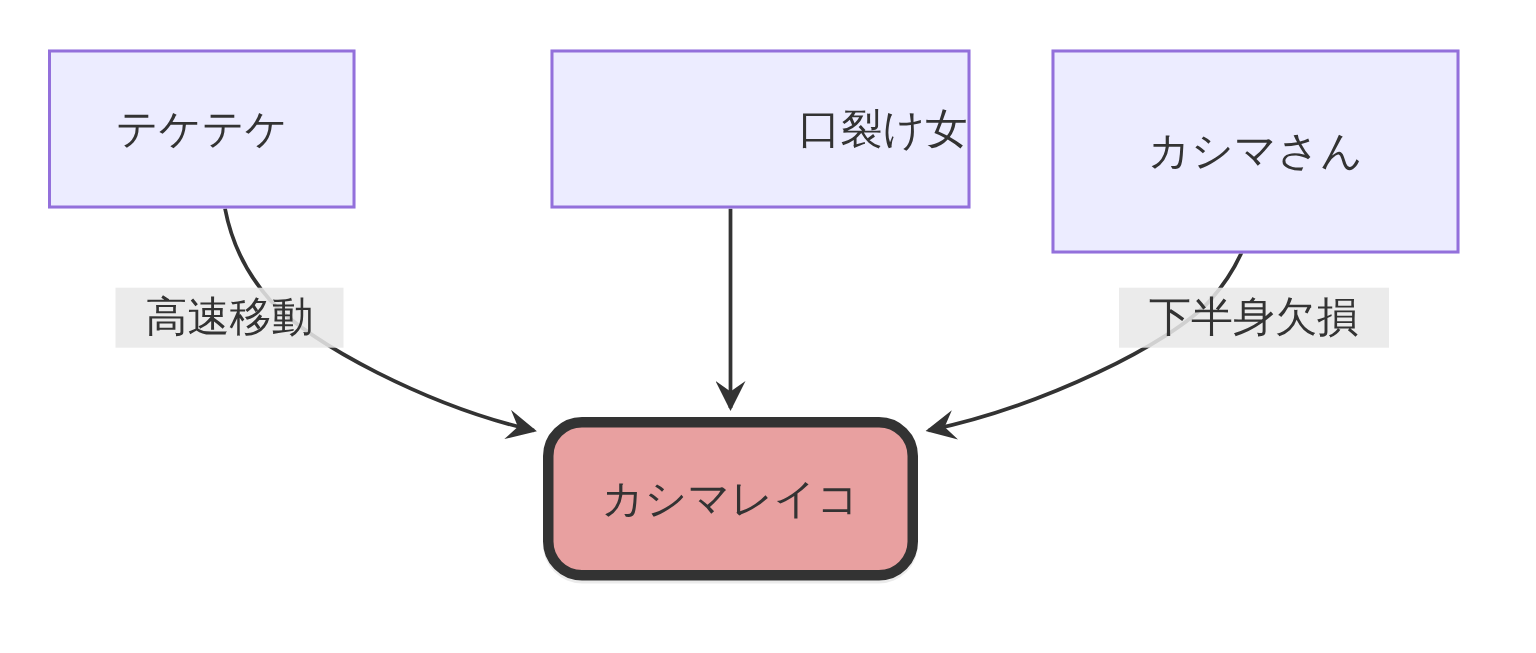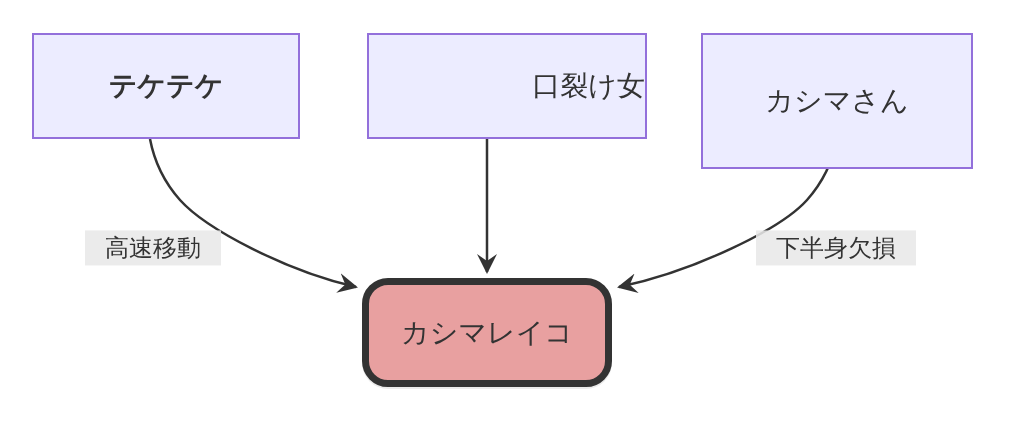--- a/index.html
+++ b/index.html
@@ -50,27 +50,26 @@
     background: var(--target-fill);
     border: 7px solid var(--target-border);
     border-radius: 26px;
     box-shadow: 0 2px 0 rgba(0,0,0,0.08);
   }
   .edge-label {
     position: absolute;
     transform: translate(-50%, -50%);
     background: rgba(232, 232, 232, 0.87);
     color: var(--text);
-    font-size: 24px;
+    font-size: 28px;
     line-height: 1.3;
     padding: 2px 20px;
     white-space: nowrap;
-    margin-top: 36px;
   }
-  #node-a { left: 32px;  top: 33px;  width: 268px; height: 106px; font-weight: bold; }
+  #node-a { left: 32px;  top: 33px;  width: 205px; height: 106px; }
   #node-b { left: 367px; top: 33px;  width: 280px; height: 106px; justify-content: flex-end; }
   #node-c { left: 701px; top: 33px;  width: 272px; height: 136px; }
   #node-d { left: 362px; top: 278px; width: 250px; height: 109px; }
   #edge-label-1 { left: 153px; top: 212px; }
   #edge-label-2 { left: 488px; top: 212px; }
   #edge-label-3 { left: 836px; top: 212px; }
 </style>
 </head>
 <body>
 

